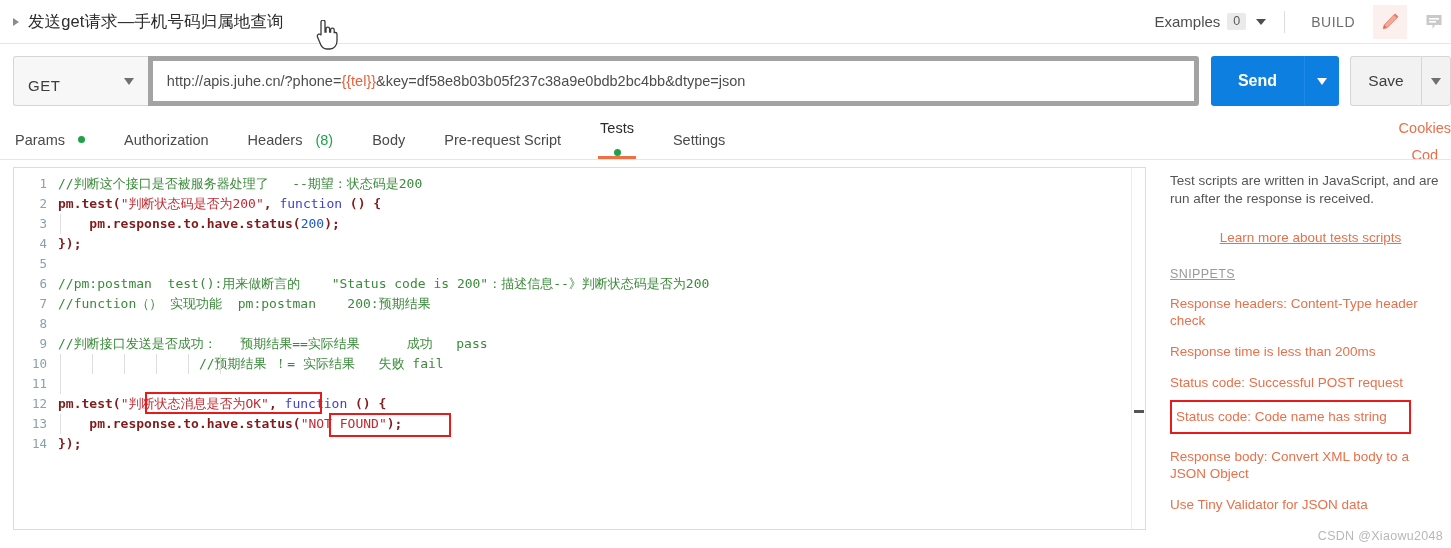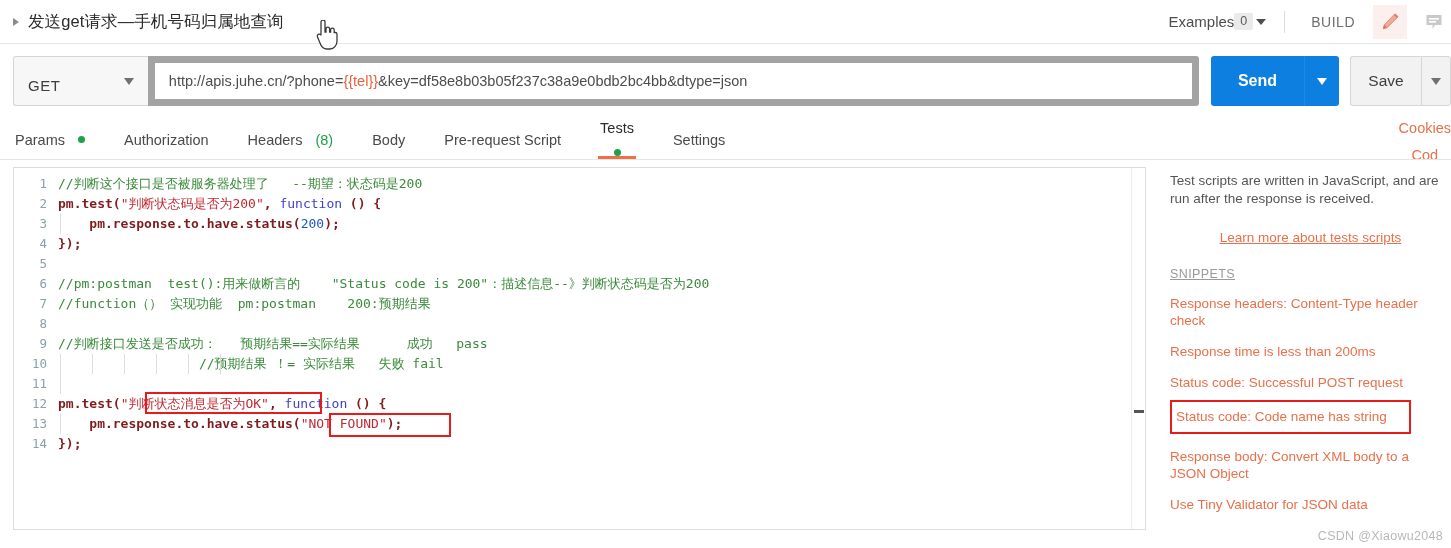--- a/index.html
+++ b/index.html
@@ -37,21 +37,21 @@
     color: #2b2b2b;
     letter-spacing: .1px;
     white-space: nowrap;
   }
   .tb-right {
     margin-left: auto;
     display: flex; align-items: center;
     height: 44px;
   }
   .examples-wrap {
-    display: flex; align-items: center; 
+    display: flex; align-items: center; gap: 7px;
     font-size: 15px; color: #4d4d4d;
   }
   .ex-badge {
     background: #eaeaea; color: #5a5a5a;
     font-size: 12.5px; border-radius: 2px;
     padding: 1px 6px 2px; line-height: 14px;
   }
   .ex-caret {
     width: 0; height: 0;
     border-left: 5px solid transparent;
@@ -93,21 +93,21 @@
   .method-label { font-size: 15px; color: #3d3d3d; letter-spacing: .6px; margin-top: 8px; }
   .method-caret {
     margin-left: auto;
     width: 0; height: 0;
     border-left: 5.5px solid transparent;
     border-right: 5.5px solid transparent;
     border-top: 7px solid #707070;
   }
   .urlbox {
     width: 1062px; height: 50px;
-    border: 7px solid #a3a3a3;
+    border: 5px solid #a3a3a3;
     background: #fff;
     border-radius: 0 3px 3px 0;
     display: flex; align-items: center;
     padding: 0 14px;
     overflow: hidden;
   }
   .urltext {
     font-size: 14.5px; color: #4d4d4d; white-space: nowrap;
   }
   .urltext .var { color: #e8603c; }

